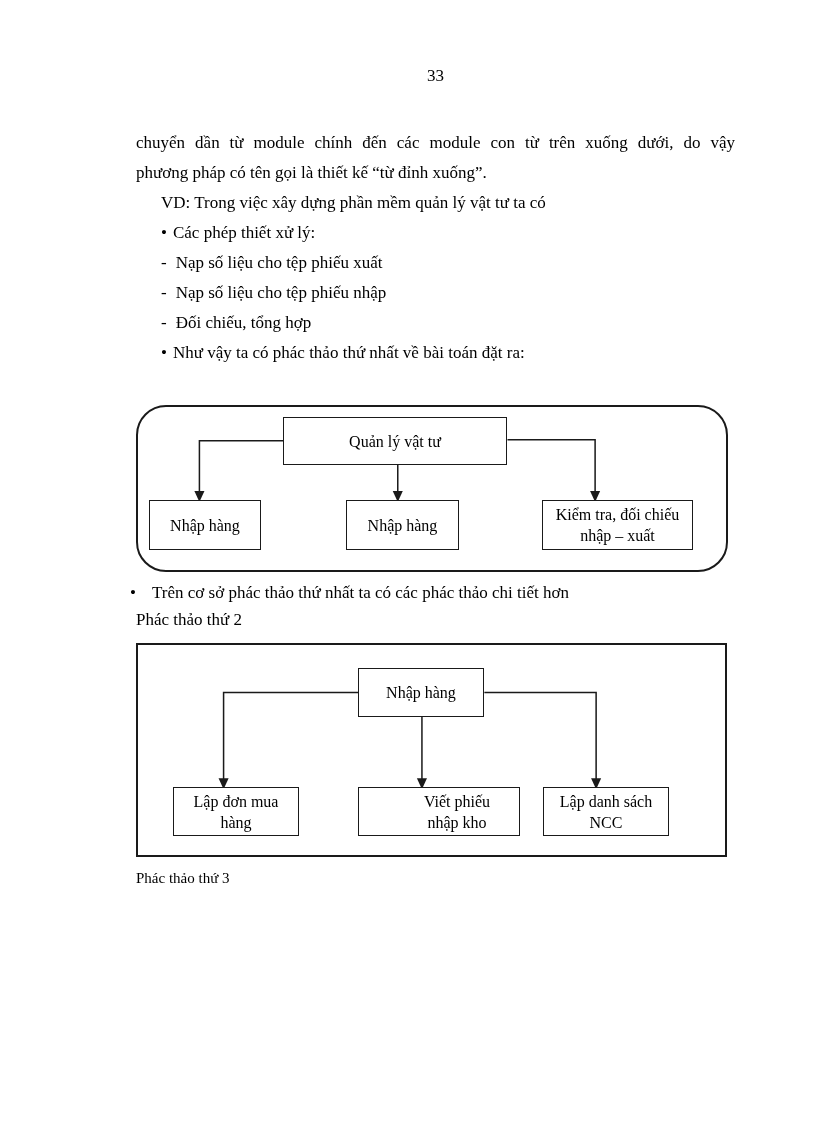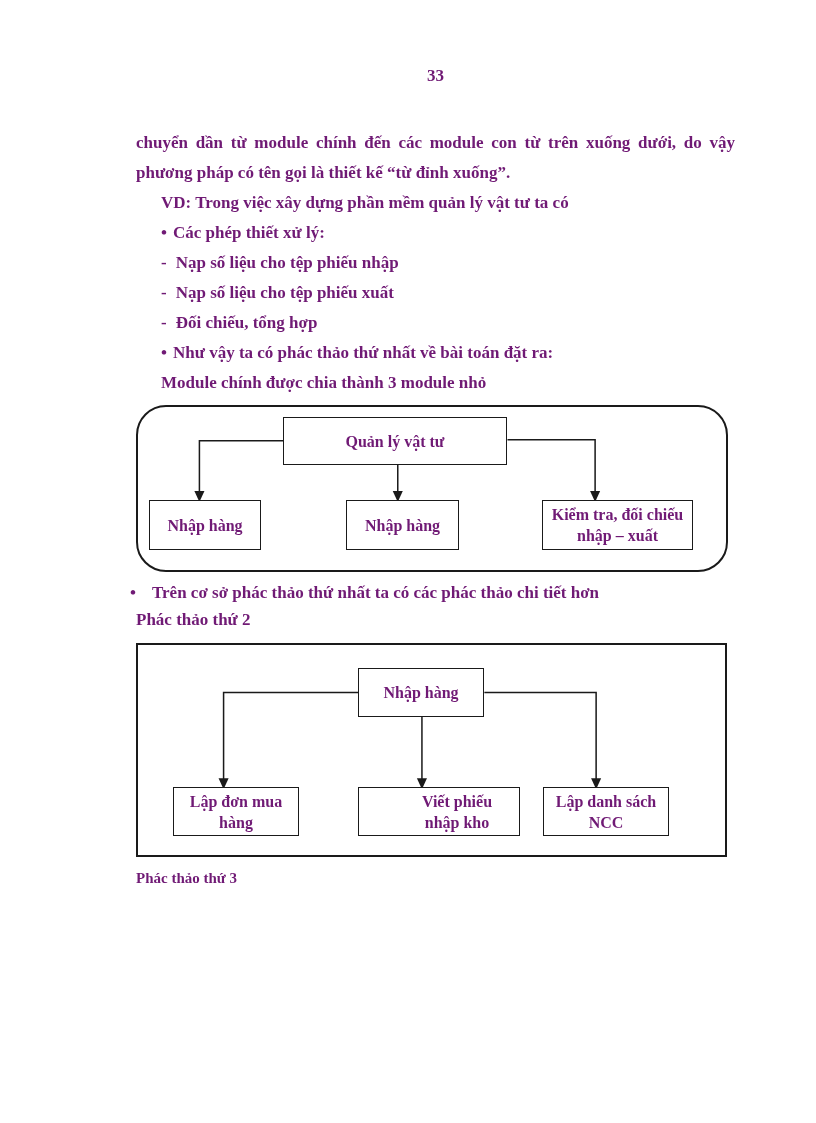--- a/index.html
+++ b/index.html
@@ -1,18 +1,18 @@
 <!DOCTYPE html>
 <html><head>
 <meta charset="utf-8">
 <style>
   html,body{margin:0;padding:0;}
   .page{
     position:relative;width:816px;height:1123px;background:#ffffff;overflow:hidden;
-    font-family:"Liberation Serif","DejaVu Serif",serif;color:#701a75;font-weight:bold;
+    font-family:"Liberation Serif","DejaVu Serif",serif;color:#000000;
   }
   .page-number{position:absolute;top:61px;left:136px;width:599px;height:30px;
     line-height:30px;font-size:17px;text-align:center;}
   .text-block{position:absolute;top:128px;left:136px;width:599px;}
   .line{height:30px;line-height:30px;font-size:17px;white-space:nowrap;}
   .justify{white-space:normal;text-align:justify;text-align-last:justify;}
   .indent{padding-left:25px;}
   .marker{display:inline-block;}
   .bullet-m{margin-right:6px;}
   .dash-m{margin-right:9px;}
@@ -45,25 +45,24 @@
 
 <div class="page">
 
   <div class="page-number">33</div>
 
   <div class="text-block">
     <div class="line justify">chuyển dần từ module chính đến các module con từ trên xuống dưới, do vậy</div>
     <div class="line">phương pháp có tên gọi là thiết kế “từ đỉnh xuống”.</div>
     <div class="line indent">VD: Trong việc xây dựng phần mềm quản lý vật tư ta có</div>
     <div class="line indent"><span class="marker bullet-m">•</span><span>Các phép thiết xử lý:</span></div>
+    <div class="line indent"><span class="marker dash-m">-</span><span>Nạp số liệu cho tệp phiếu xuất</span></div>
     <div class="line indent"><span class="marker dash-m">-</span><span>Nạp số liệu cho tệp phiếu nhập</span></div>
-    <div class="line indent"><span class="marker dash-m">-</span><span>Nạp số liệu cho tệp phiếu xuất</span></div>
     <div class="line indent"><span class="marker dash-m">-</span><span>Đối chiếu, tổng hợp</span></div>
     <div class="line indent"><span class="marker bullet-m">•</span><span>Như vậy ta có phác thảo thứ nhất về bài toán đặt ra:</span></div>
-    <div class="line indent">Module chính được chia thành 3 module nhỏ</div>
   </div>
 
   <div class="diagram d1">
     <svg class="arrows" viewBox="0 0 584 159">
       <g>
         <polyline points="145,32 61,32 61,83"></polyline>
         <polygon points="56,82 66,82 61,93"></polygon>
       </g>
       <g>
         <polyline points="258,56 258,83"></polyline>

